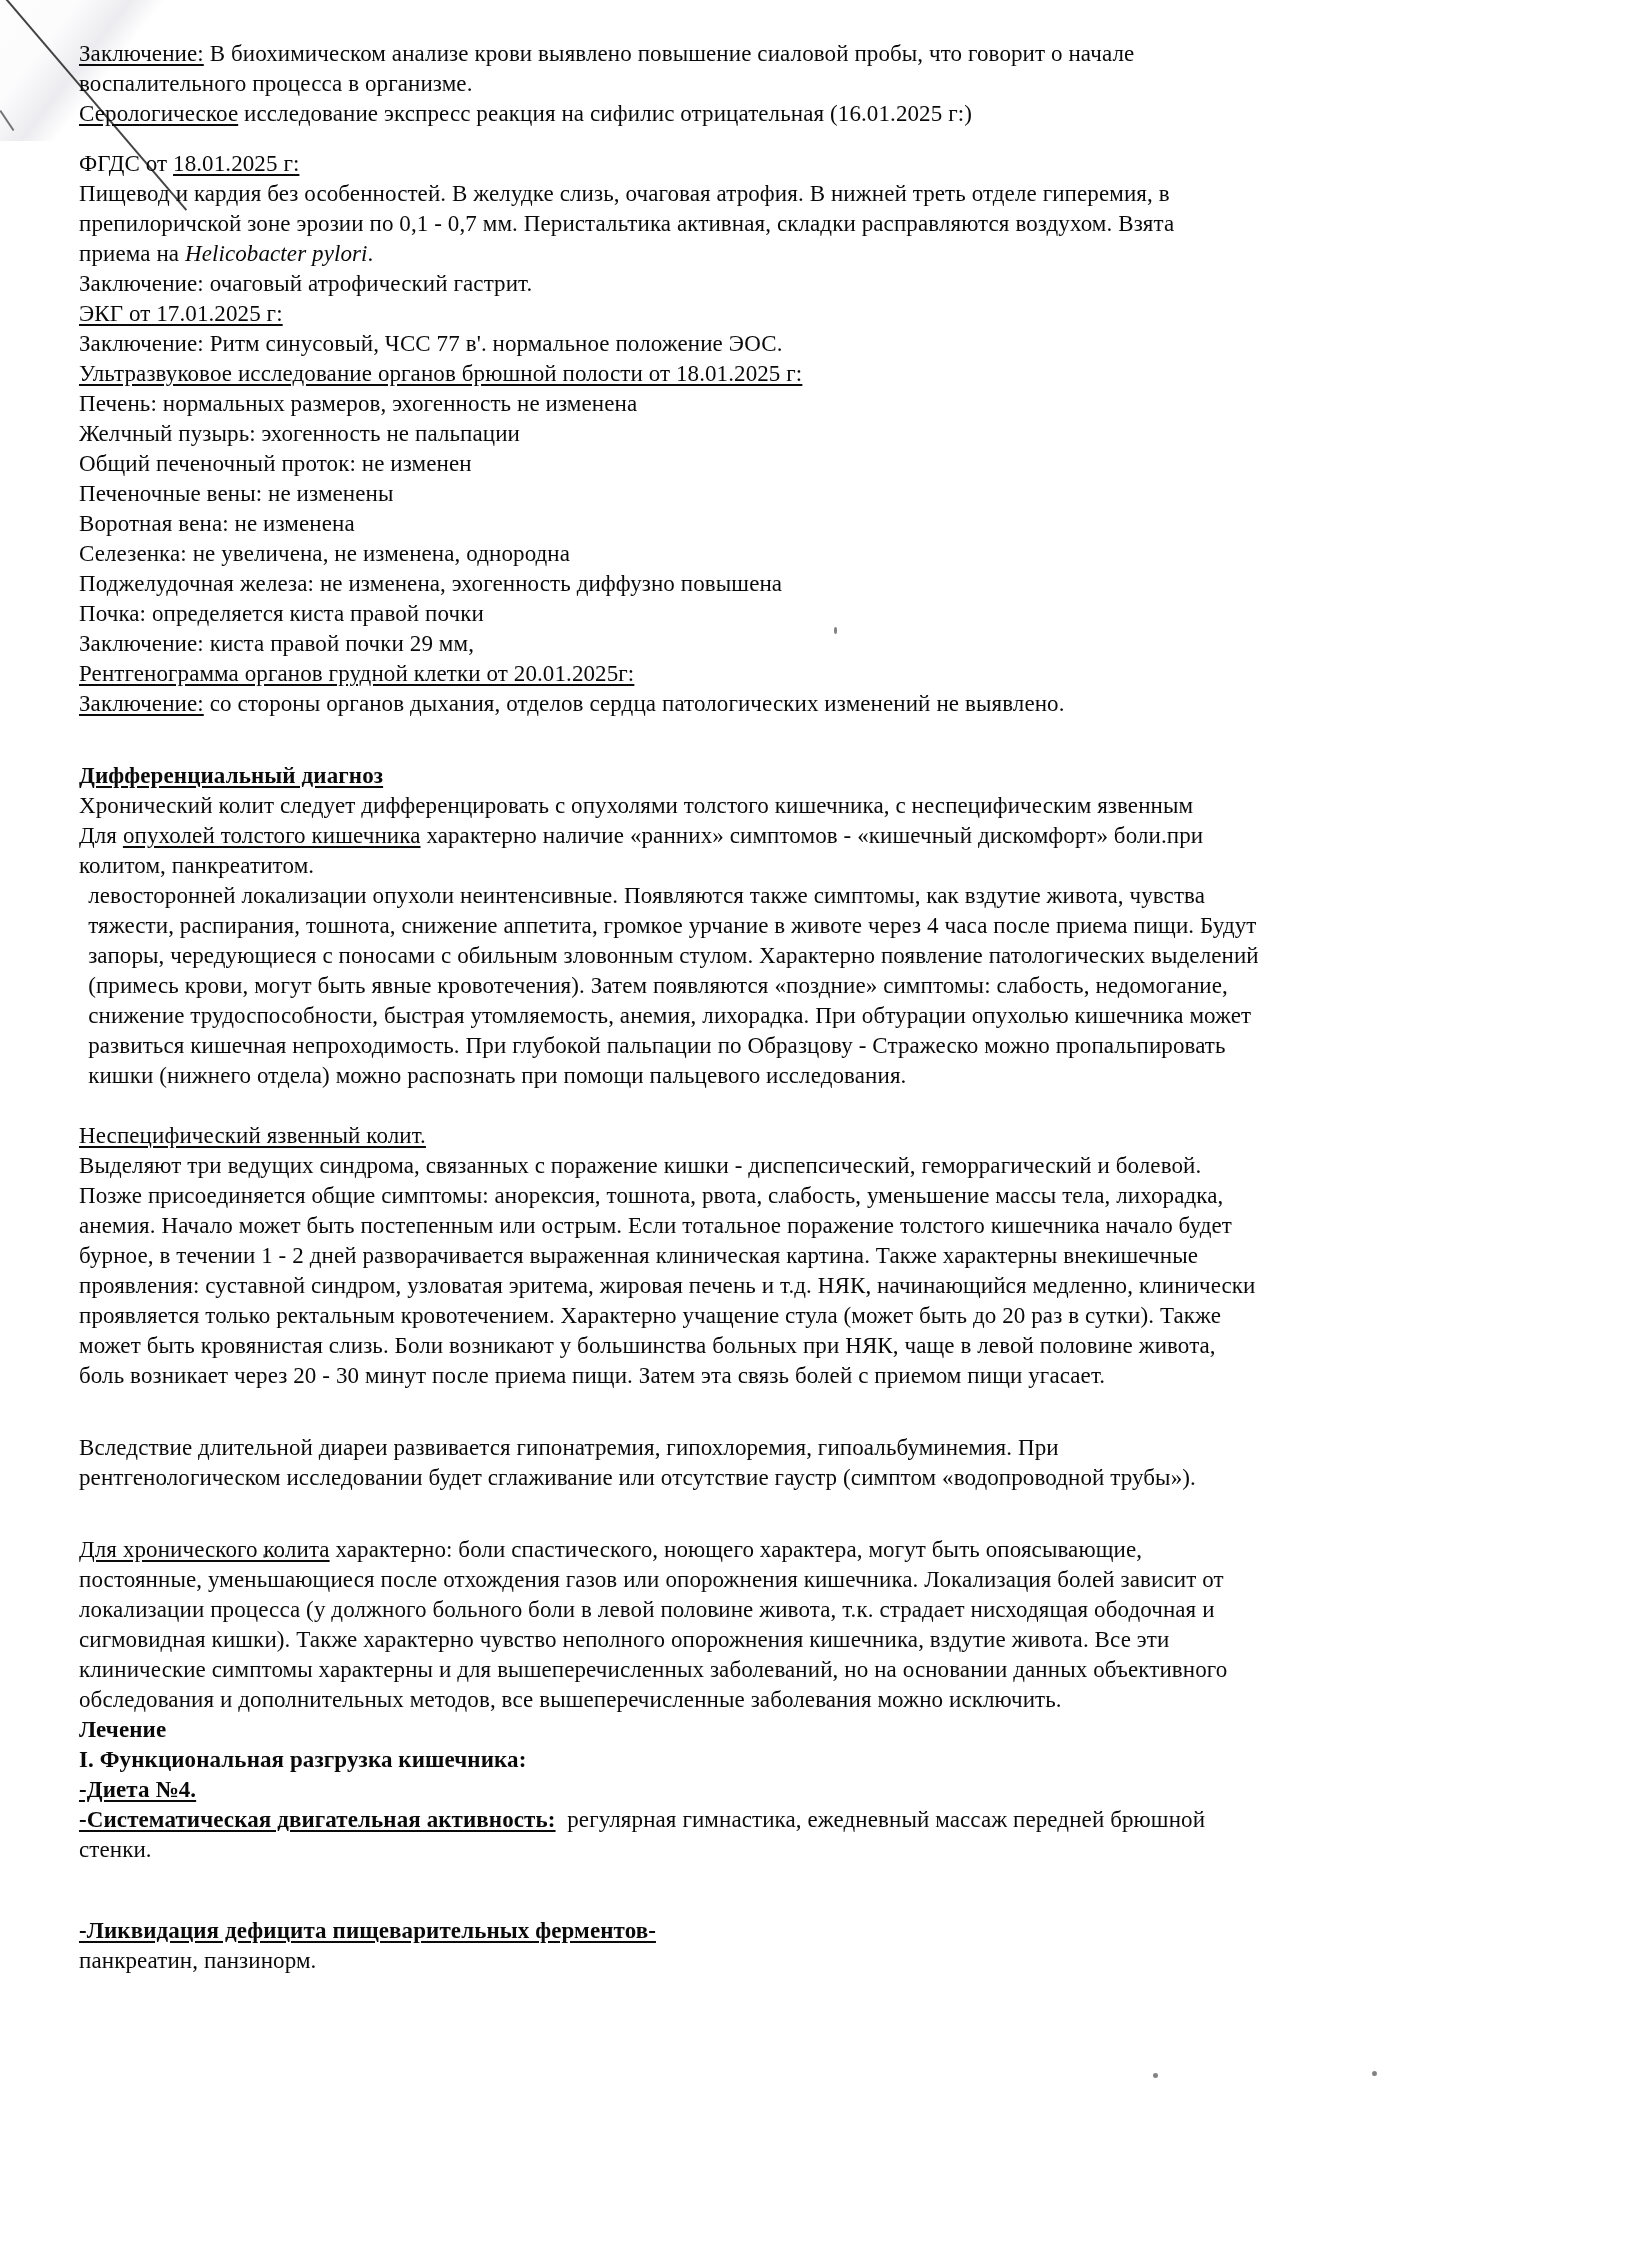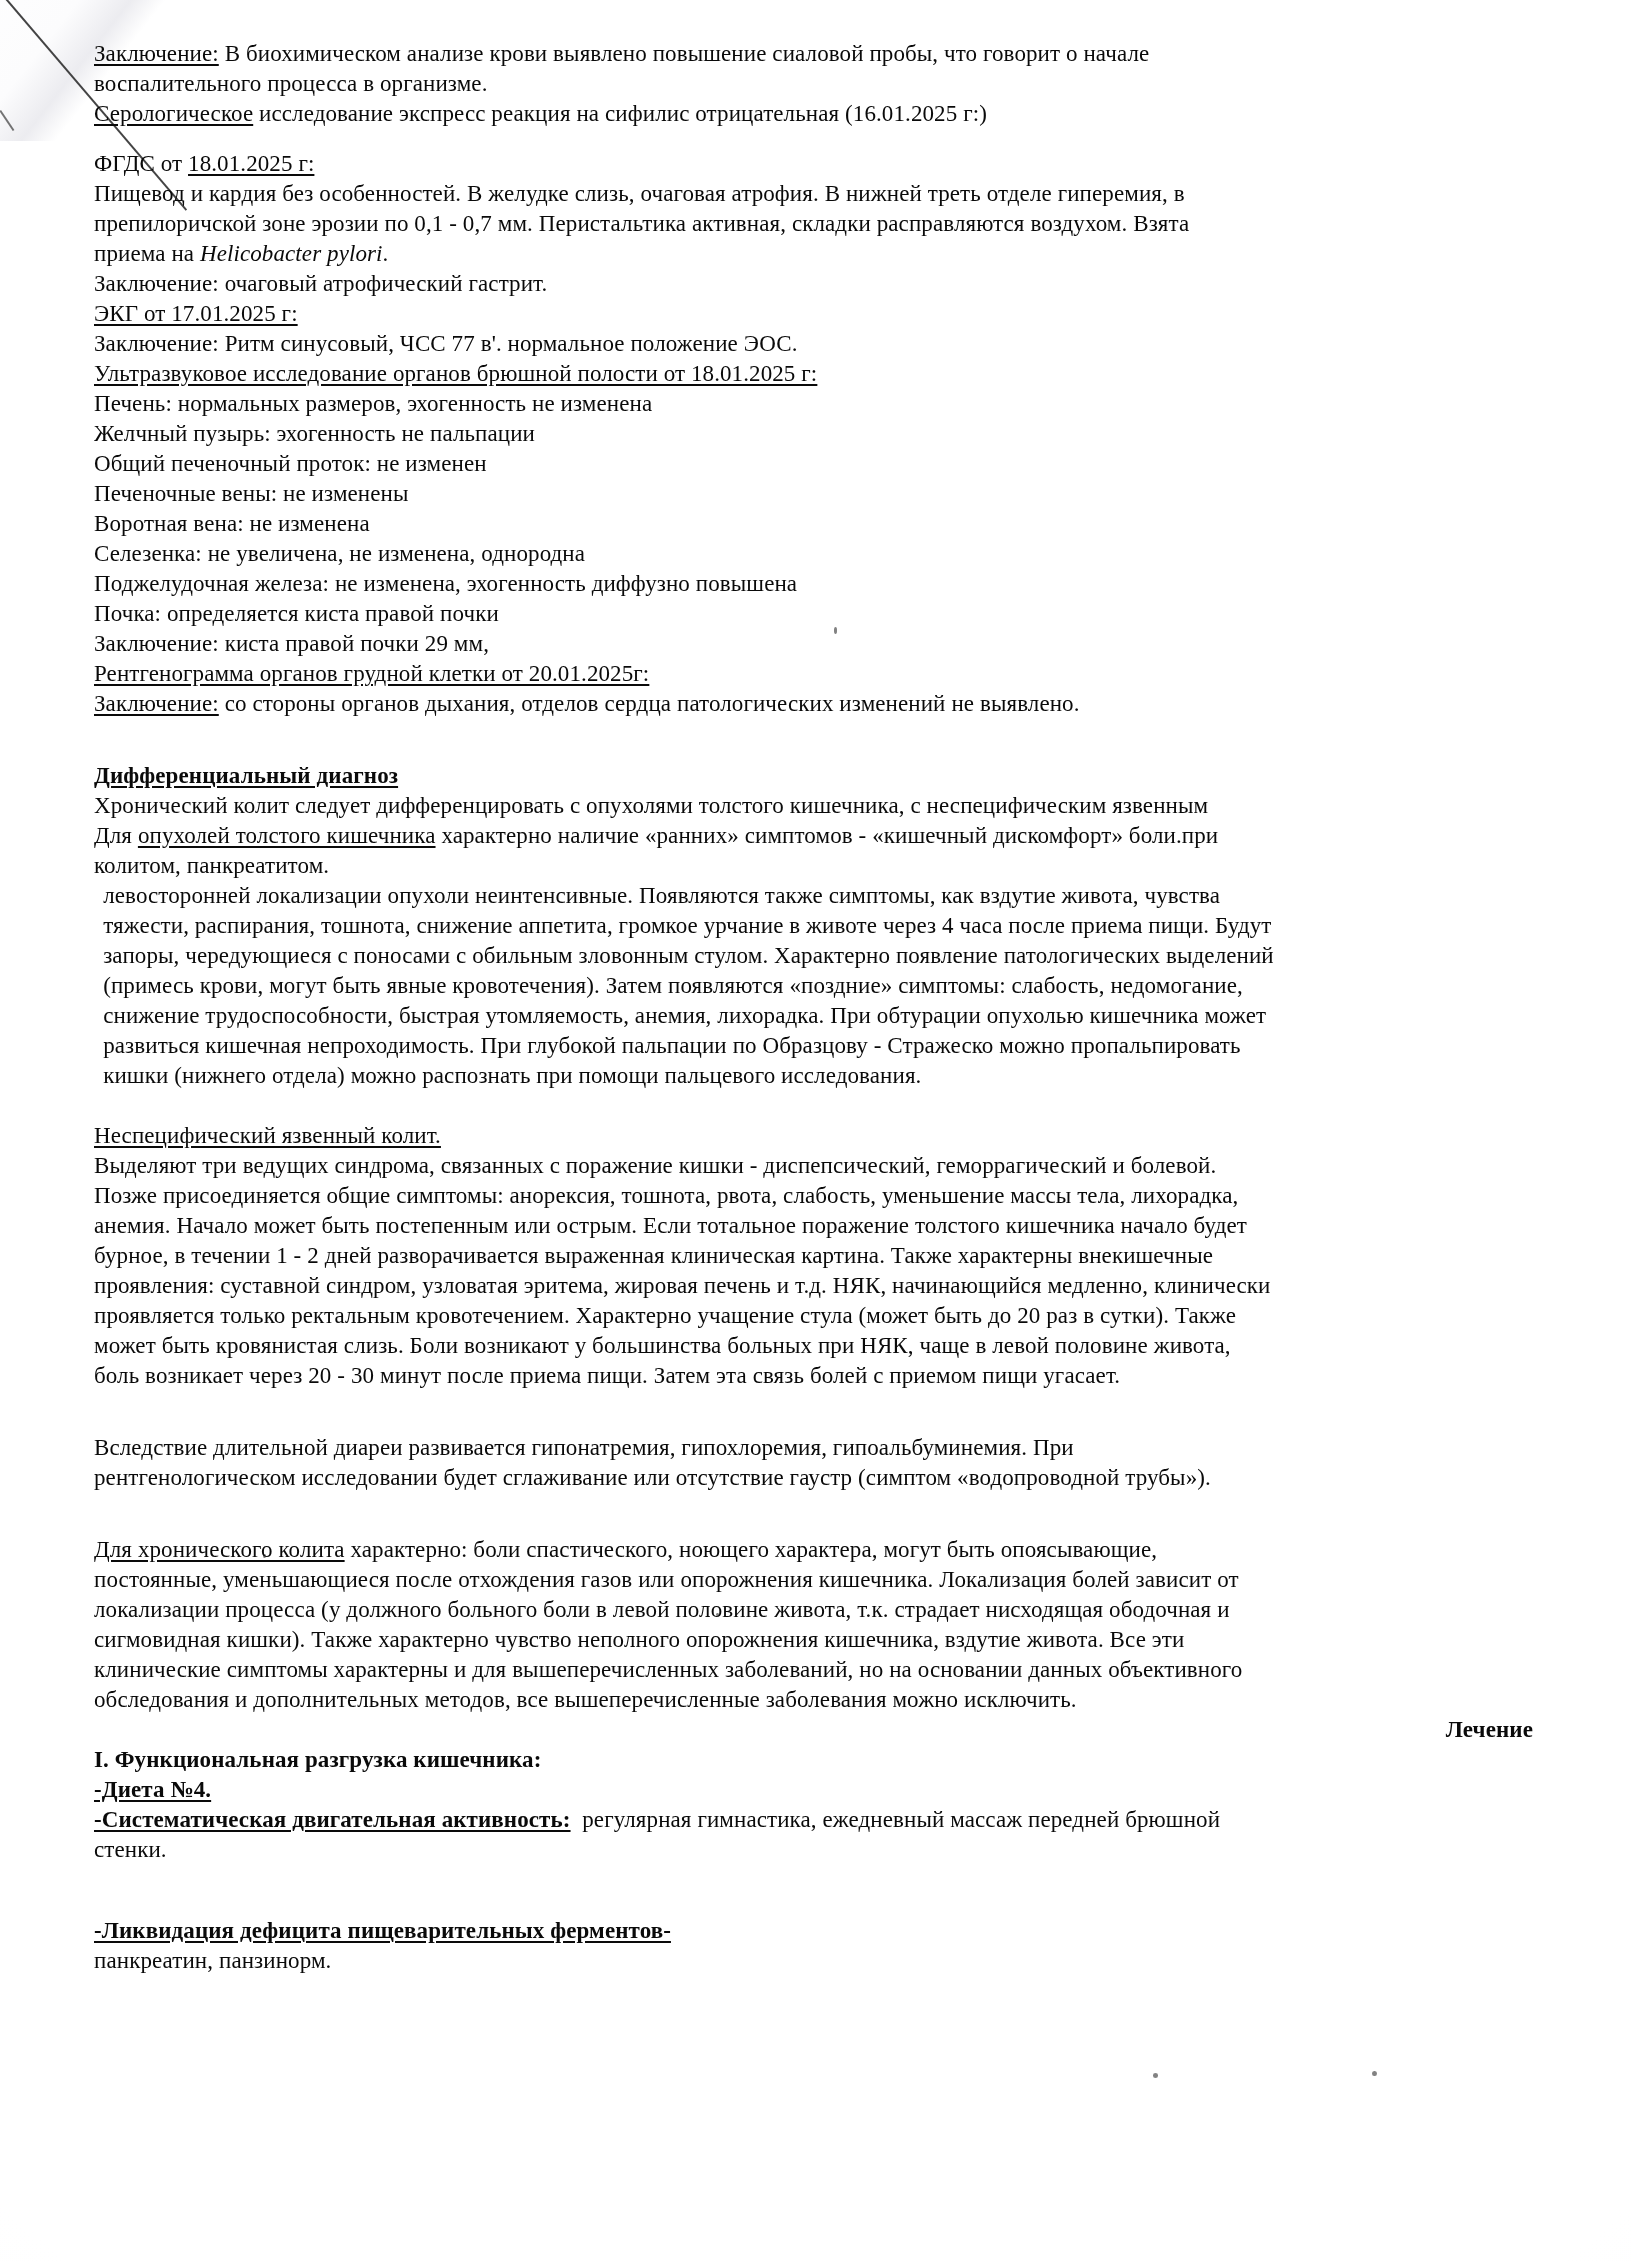--- a/index.html
+++ b/index.html
@@ -68,37 +68,37 @@
     width: 24px;
     height: 2px;
     background: #3a3a3a;
     transform-origin: 0 0;
     transform: rotate(56deg);
     opacity: .7;
   }
 
   .content {
     position: absolute;
-    left: 94px;
+    left: 79px;
     top: 39px;
     width: 1439px;
   }
 
   
   .ln {
     font-size: 23px;
     line-height: 30px;
     letter-spacing: 0.1px;
     white-space: pre-wrap;
     font-weight: 400;
   }
 
   .b      { font-weight: 700; }
   .ital   { font-style: italic; }
-  .center { text-align: right; }
+  .center { text-align: left; }
 
   .gap-s  { height: 9.2px; }
   .gap-m  { height: 20px; }
   .gap-l  { height: 30px; }
   .gap-xl { height: 42px; }
 
   .indent { padding-left: 9.2px; }
 
   
   .uline {

